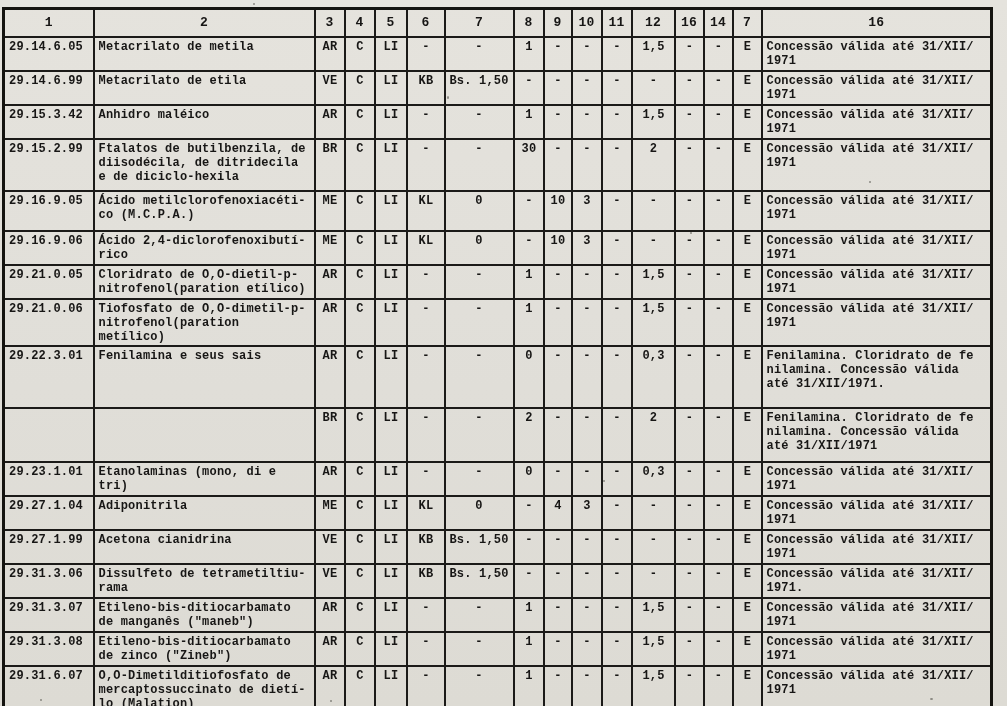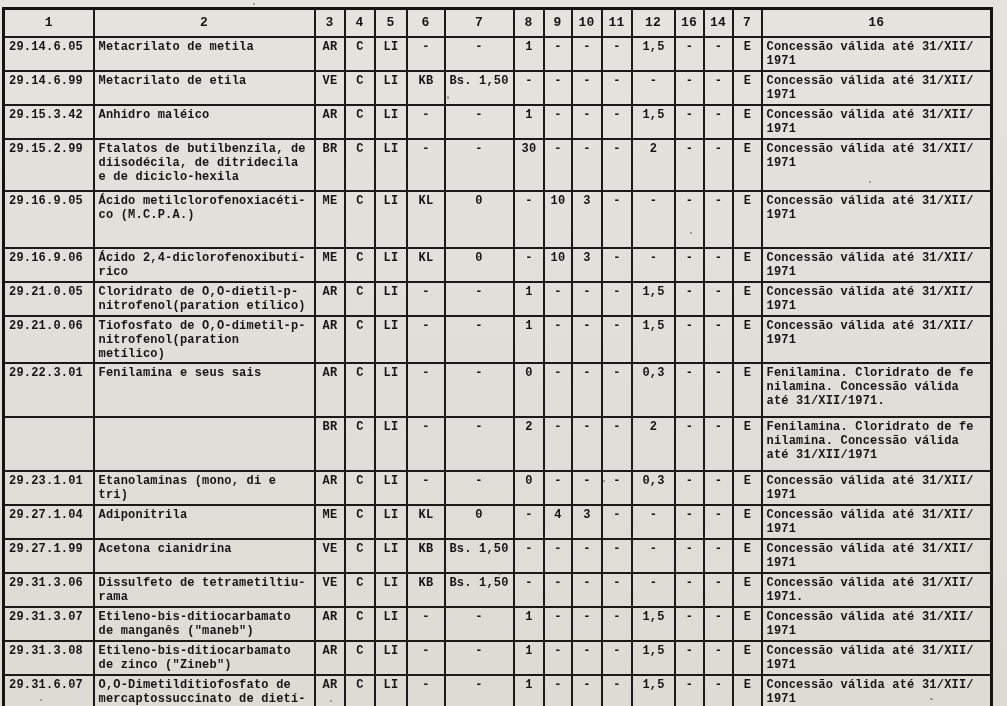--- a/index.html
+++ b/index.html
@@ -63,22 +63,22 @@
   col.c13 { width: 29px; }
   col.c14 { width: 29px; }
   col.c15 { width: 29px; }
   col.c16 { width: 230px; }
   
   td.c1, td.c2, td.c16 { text-align: left; }
   td.c7 { padding-left: 2px; padding-right: 2px; }
   
   .scan-table tbody tr { height: 34px; }
   .scan-table tbody tr:nth-child(4)  { height: 52px; margin-top: 16px; }
-  .scan-table tbody tr:nth-child(5)  { height: 57px; }
-  .scan-table tbody tr:nth-child(9)  { height: 54px; }
+  .scan-table tbody tr:nth-child(5)  { height: 40px; }
+  .scan-table tbody tr:nth-child(9)  { height: 62px; }
   .scan-table tbody tr:nth-child(10) { height: 54px; }
   .scan-table tbody tr:nth-child(17) { height: 50px; }
   
   .speck {
     position: absolute;
     background: #44413c;
     border-radius: 50%;
     opacity: 0.55;
   }
 </style>

